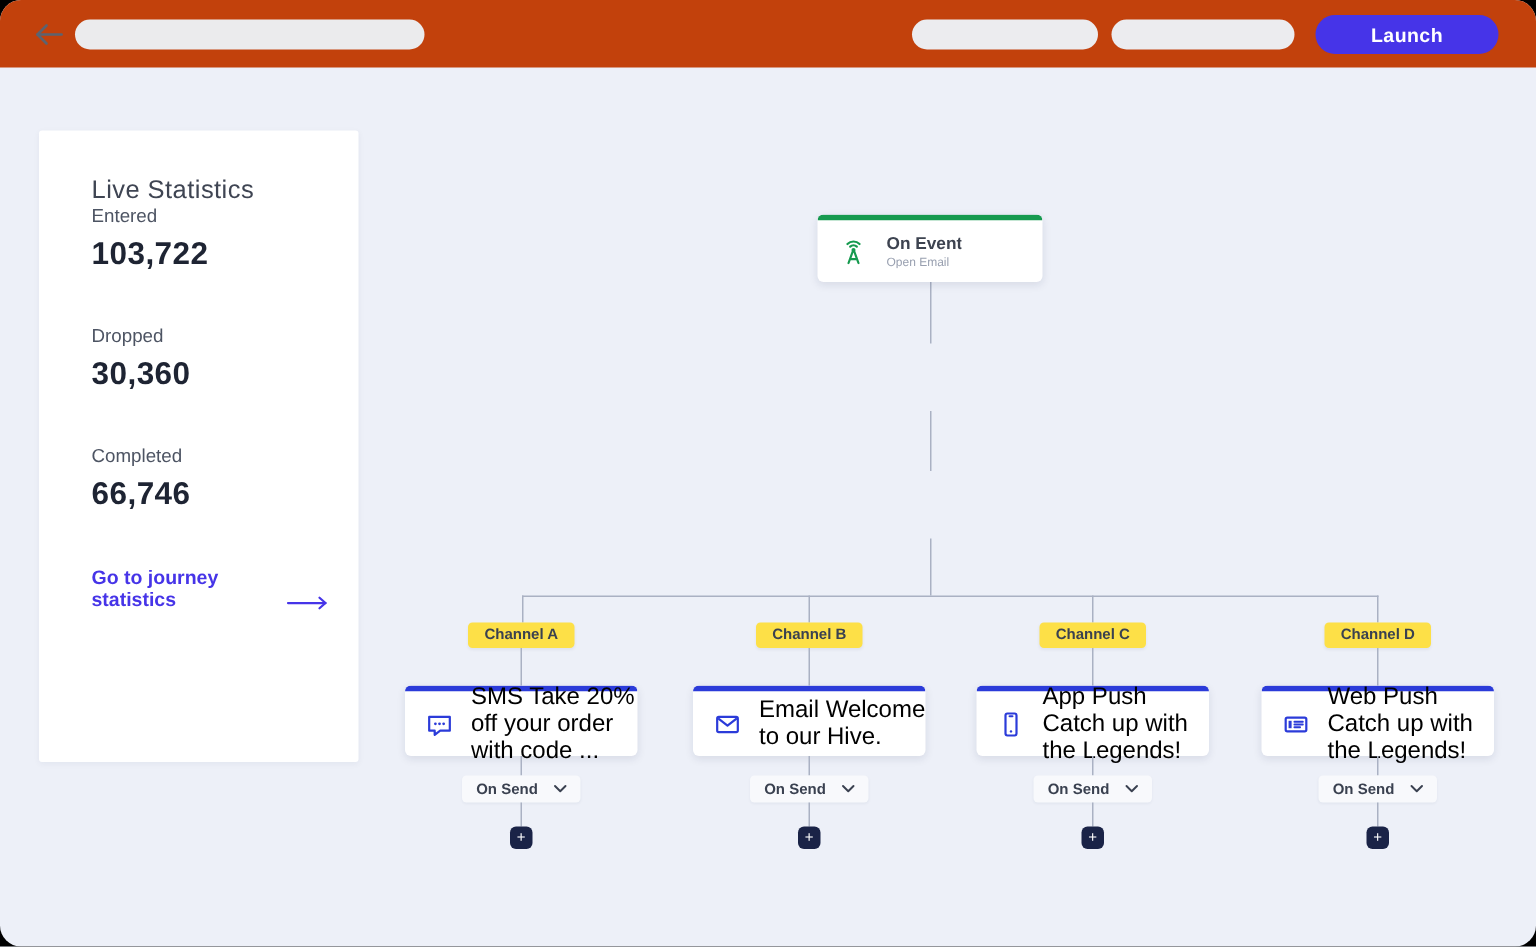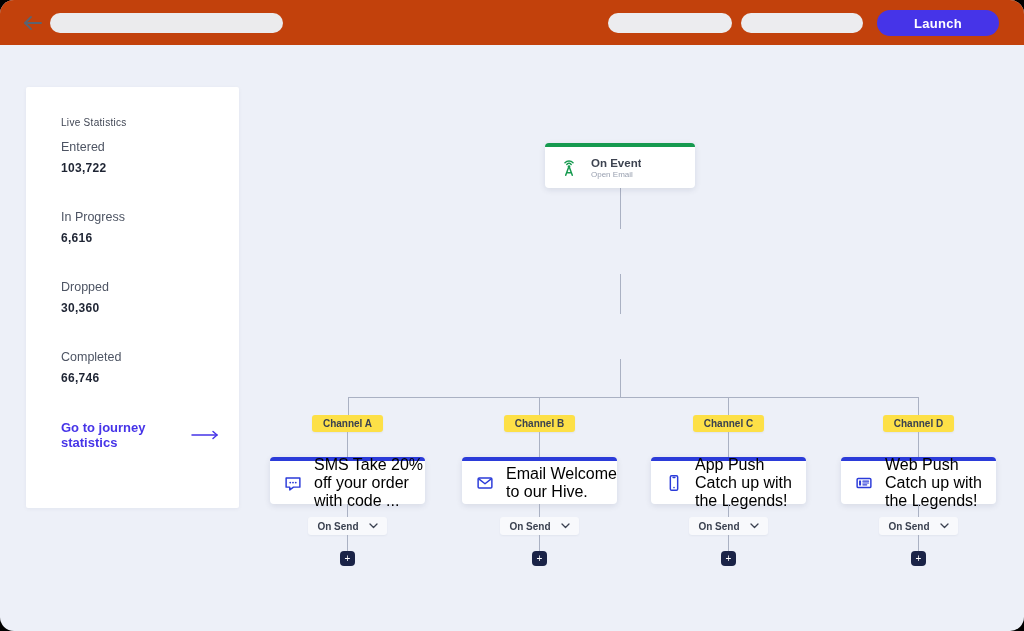--- a/index.html
+++ b/index.html
@@ -36,26 +36,26 @@
     font-family:"Liberation Sans", sans-serif;
     font-size:13px; font-weight:700; letter-spacing:.3px; cursor:pointer;
   }
   
   .stats-panel {
     position:absolute; left:26px; top:87px; width:213px; height:421px;
     background:#ffffff; border-radius:2px;
     box-shadow:0 1px 4px rgba(25,35,70,.05);
     padding:30px 20px 0 35px;
   }
-  .stats-title { font-size:10px; color:#3f4553; letter-spacing:.3px; }
+  .stats-title { font-size:17px; color:#3f4553; letter-spacing:.3px; }
   .stat-block { margin-bottom:35px; }
-  .stat-label { font-size:12.5px; color:#4d5463; margin-bottom:7px;margin-top:12px; }
-  .stat-value { font-size:12px; font-weight:700; color:#1e2433; letter-spacing:.3px; }
+  .stat-label { font-size:12.5px; color:#4d5463; margin-bottom:7px; }
+  .stat-value { font-size:21px; font-weight:700; color:#1e2433; letter-spacing:.3px; }
   .stats-link {
-    display:flex; align-items:center; gap:9px; margin-top:4px;
+    display:flex; align-items:flex-end; gap:9px; margin-top:4px;
     color:#4634e8; font-size:13px; font-weight:700; text-decoration:none;
   }
   
   .vline { position:absolute; width:1px; background:#aab1c3; }
   .hline { position:absolute; height:1px; background:#aab1c3; }
   .node {
     position:absolute; width:150px; height:45px; background:#fff;
     border-radius:4px; box-shadow:0 2px 6px rgba(20,30,70,.10);
     border-top:4px solid #ccc; display:flex; align-items:center;
     padding-left:13px; gap:11px; cursor:pointer;
@@ -113,24 +113,20 @@
     <div class="skeleton sk-b"></div>
     <button class="launch-btn">Launch</button>
   </div>
 
   <div class="stats-panel">
     <div class="stats-title">Live Statistics</div>
 
     <div class="stat-block">
       <div class="stat-label">Entered</div>
       <div class="stat-value">103,722</div>
-    </div>
-    <div class="stat-block">
-      <div class="stat-label">In Progress</div>
-      <div class="stat-value">6,616</div>
     </div>
     <div class="stat-block">
       <div class="stat-label">Dropped</div>
       <div class="stat-value">30,360</div>
     </div>
     <div class="stat-block">
       <div class="stat-label">Completed</div>
       <div class="stat-value">66,746</div>
     </div>
 

